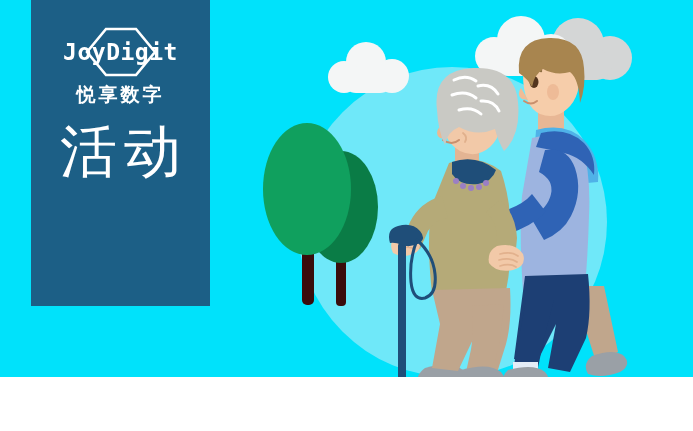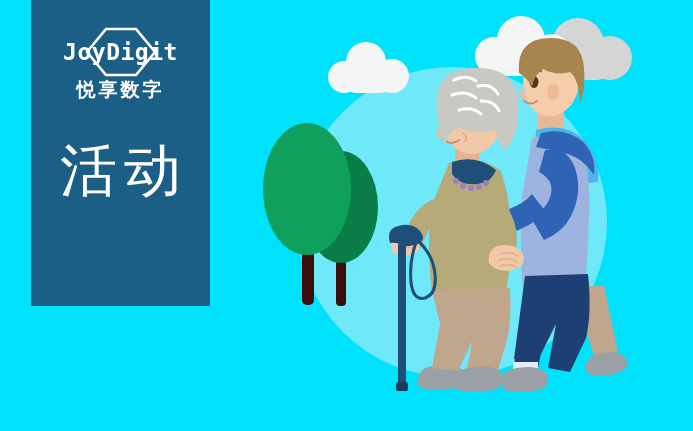--- a/index.html
+++ b/index.html
@@ -3,21 +3,21 @@
 <meta charset="utf-8">
 <style>
   html, body {
     margin: 0;
     padding: 0;
     background: #ffffff;
   }
   #banner {
     position: relative;
     width: 693px;
-    height: 431px;
+    height: 377px;
     overflow: hidden;
     font-family: "Liberation Sans", "DejaVu Sans", sans-serif;
     background: #eab308;
   }
   #scene {
     position: absolute;
     inset: 0;
     width: 693px;
     height: 431px;
   }
@@ -57,33 +57,34 @@
     text-align: center;
     color: #ffffff;
     font-family: "DejaVu Sans Mono", "Liberation Mono", monospace;
     font-size: 23px;
     font-weight: bold;
     letter-spacing: 0.5px;
     line-height: 26px;
     white-space: nowrap;
   }
   #logo-sub {
+    margin-top: 5px;
     color: #ffffff;
     font-size: 19px;
     font-weight: bold;
     letter-spacing: 3px;
     line-height: 24px;
   }
   #title-block {
     position: absolute;
     left: 0;
-    top: 139px;
-    width: 179px;
+    top: 120px;
+    width: 179px;
+    text-align: center;
     color: #ffffff;
-    margin-left: 22px;
   }
   .title-line {
     font-size: 57px;
     line-height: 62px;
     letter-spacing: 7px;
     text-indent: 7px;
   }
   .title-line.thin { font-weight: 400; }
   .title-line.bold { font-weight: 700; }
   svg { display: block; }

